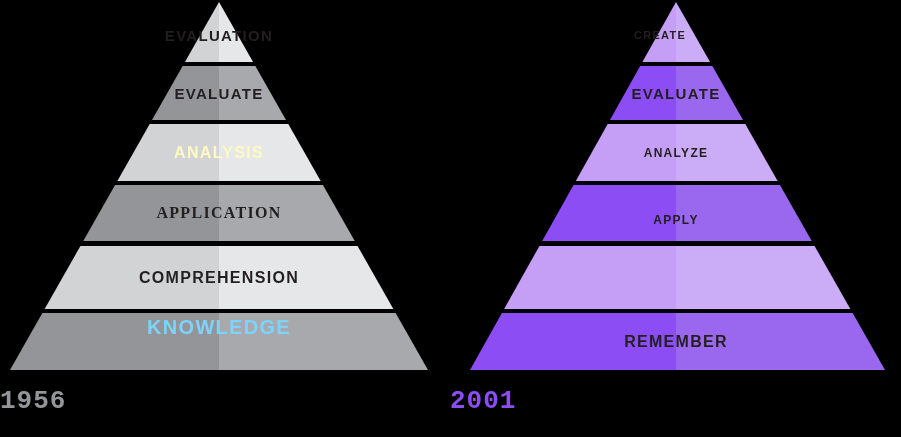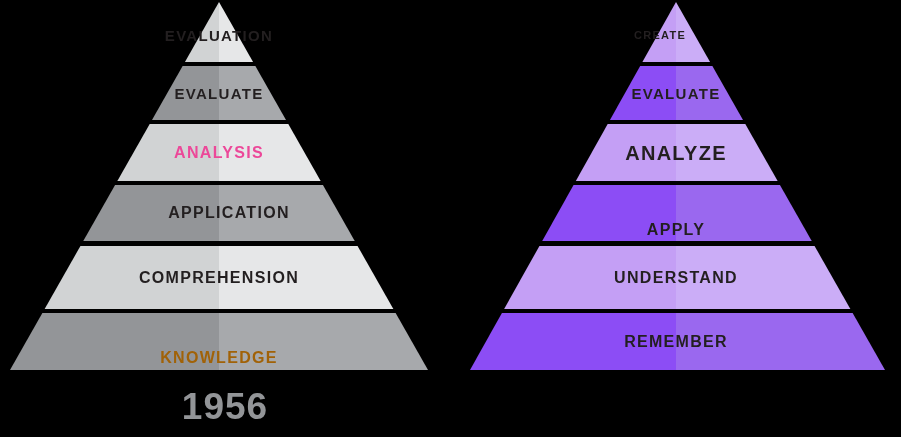--- a/index.html
+++ b/index.html
@@ -48,24 +48,23 @@
     transform: translate(-50%, -50%);
     pointer-events: none;
   }
   .band-label.apex-label {
     color: #231f20;
   }
 
   .year-caption {
     position: absolute;
     width: 100%;
-    text-align: center;
-    font-family: Liberation Sans, sans-serif;
+    font-family: Liberation Mono, monospace;
     font-weight: 700;
-    font-size: 37px;
+    font-size: 26px;
     letter-spacing: 1px;
     line-height: 1;
   }
   #year-1956 { top: 388px; color: #939598; }
   #year-2001 { top: 388px; color: #8c4df5; }
 
   .labels-layer {
     position: absolute;
     left: 0;
     top: 0;
@@ -106,24 +105,24 @@
         </g>
         <polygon points="184.92391304347825,62 253.07608695652175,62 255.34782608695653,66 182.65217391304347,66" fill="#000000"></polygon>
         <polygon points="151.9836956521739,120 286.0163043478261,120 288.2880434782609,124 149.71195652173913,124" fill="#000000"></polygon>
         <polygon points="117.33967391304348,181 320.6603260869565,181 322.9320652173913,185 115.0679347826087,185" fill="#000000"></polygon>
         <polygon points="83.26358695652175,241 354.73641304347825,241 357.57608695652175,246 80.42391304347825,246" fill="#000000"></polygon>
         <polygon points="44.64402173913044,309 393.35597826086956,309 395.6277173913044,313 42.372282608695656,313" fill="#000000"></polygon>
       </svg>
     <div class="labels-layer" id="labels-1956">
         <div class="band-label apex-label" style="left: 219px; top: 35px; font-size: 15px; color: rgb(35, 31, 32);">EVALUATION</div>
         <div class="band-label" style="left: 219px; top: 93px; font-size: 15px; color: rgb(35, 31, 32);">EVALUATE</div>
-        <div class="band-label" style="left: 219px; top: 152.5px; font-size: 16px; color: #ec4899;">ANALYSIS</div>
-        <div class="band-label" style="left: 229px; top: 213px; font-size: 16px; color: rgb(35, 31, 32);">APPLICATION</div>
+        <div class="band-label" style="left: 219px; top: 152.5px; font-size: 16px; color: #fef9c3;">ANALYSIS</div>
+        <div class="band-label" style="left: 219px; top: 213px; font-size: 16px; color: rgb(35, 31, 32); font-family: Liberation Serif, serif;">APPLICATION</div>
         <div class="band-label" style="left: 219px; top: 277.5px; font-size: 16px; color: rgb(35, 31, 32); text-align: center;">COMPREHENSION</div>
-        <div class="band-label" style="left: 219px; top: 358px; font-size: 16px; color: #a16207;">KNOWLEDGE</div>
+        <div class="band-label" style="left: 219px; top: 327px; font-size: 20px; color: #7dd3fc;">KNOWLEDGE</div>
       </div>
     <div class="year-caption" id="year-1956" style="color: rgb(147, 149, 152);">1956</div>
   </div>
 
   <div class="pyramid-figure" id="figure-2001">
     <svg class="pyramid-svg" id="svg-2001" width="451" height="437">
         <g>
           <polygon points="226,2 226,2 226,62 192.41304347826087,62" fill="#c49ff5" shape-rendering="geometricPrecision"></polygon>
           <polygon points="226,2 226,2 260.07608695652175,62 226,62" fill="#cbadf7" shape-rendering="geometricPrecision"></polygon>
         </g>
@@ -149,20 +148,20 @@
         </g>
         <polygon points="192.41304347826087,62 260.07608695652175,62 262.3478260869565,66 190.17391304347825,66" fill="#000000"></polygon>
         <polygon points="159.94565217391306,120 293.0163043478261,120 295.2880434782609,124 157.70652173913044,124" fill="#000000"></polygon>
         <polygon points="125.79891304347827,181 327.6603260869565,181 329.9320652173913,185 123.55978260869566,185" fill="#000000"></polygon>
         <polygon points="92.21195652173913,241 361.73641304347825,241 364.57608695652175,246 89.41304347826087,246" fill="#000000"></polygon>
         <polygon points="54.14673913043478,309 400.35597826086956,309 402.6277173913044,313 51.907608695652186,313" fill="#000000"></polygon>
       </svg>
     <div class="labels-layer" id="labels-2001">
         <div class="band-label apex-label" style="left: 210px; top: 35px; font-size: 11px; color: rgb(35, 31, 32);">CREATE</div>
         <div class="band-label" style="left: 226px; top: 93px; font-size: 15px; color: rgb(35, 31, 32);">EVALUATE</div>
-        <div class="band-label" style="left: 226px; top: 152.5px; font-size: 20px; color: rgb(35, 31, 32);">ANALYZE</div>
-        <div class="band-label" style="left: 226px; top: 230px; font-size: 16px; color: rgb(35, 31, 32);">APPLY</div>
-        <div class="band-label" style="left: 226px; top: 277.5px; font-size: 16px; color: rgb(35, 31, 32);">UNDERSTAND</div>
+        <div class="band-label" style="left: 226px; top: 152.5px; font-size: 12px; color: rgb(35, 31, 32);">ANALYZE</div>
+        <div class="band-label" style="left: 226px; top: 220px; font-size: 12px; color: rgb(35, 31, 32);">APPLY</div>
         <div class="band-label" style="left: 226px; top: 341.5px; font-size: 16px; color: rgb(35, 31, 32);">REMEMBER</div>
       </div>
+    <div class="year-caption" id="year-2001" style="color: rgb(140, 77, 245);">2001</div>
   </div>
 
 </div>
 
 </body></html>

